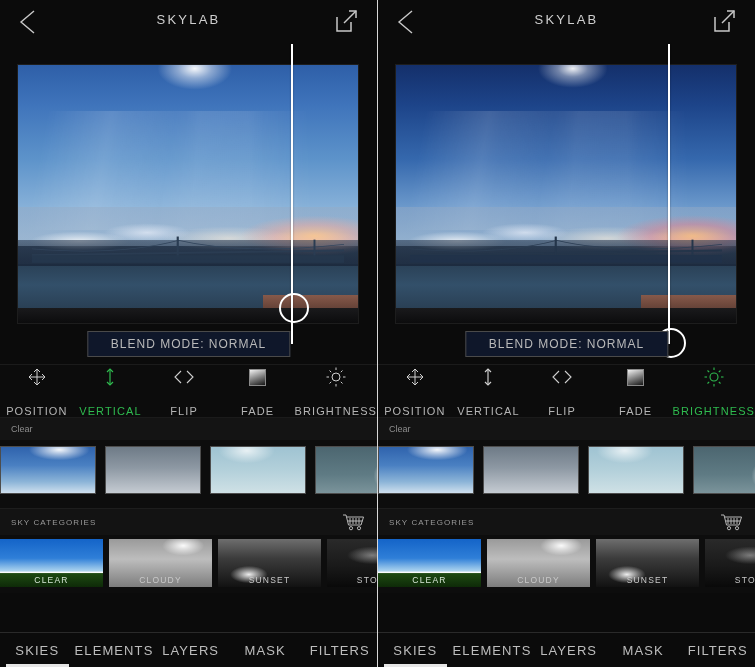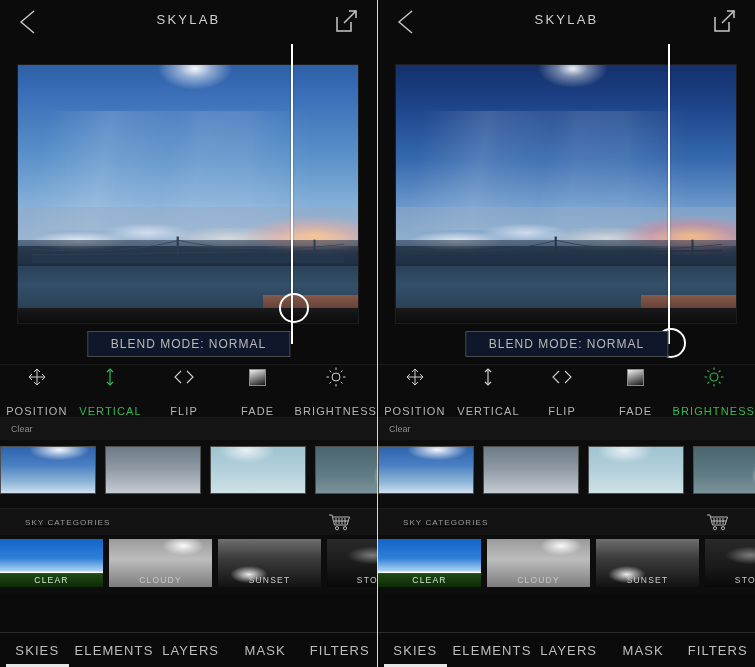--- a/index.html
+++ b/index.html
@@ -82,21 +82,21 @@
   .thumb{width:96px;height:48px;flex:0 0 96px;border:1px solid #4d4d4d;box-sizing:border-box;cursor:pointer;}
   .thumb.t0{background:radial-gradient(ellipse 46px 16px at 62% 6%,rgba(255,255,255,.95),rgba(255,255,255,0) 66%),linear-gradient(180deg,#2f63ad 0%,#4a80c2 40%,#8db5d8 76%,#cfe0ee 100%);}
   .thumb.t1{background:linear-gradient(180deg,#6e7b87 0%,#8d98a3 45%,#c5cbd2 100%);}
   .thumb.t2{background:radial-gradient(ellipse 40px 18px at 38% 8%,rgba(255,255,255,.75),rgba(255,255,255,0) 70%),linear-gradient(180deg,#9fc3d2 0%,#b3d0da 50%,#cfe1e6 100%);}
   .thumb.t3{background:radial-gradient(circle 22px at 78% 62%,rgba(255,255,255,.95),rgba(255,255,255,0) 72%),linear-gradient(180deg,#4c6670 0%,#5f7b84 60%,#7b949b 100%);}
   .thumb:first-child{margin-left:0;}
 
   
   .cat-section{background:#0d0d0d;}
   .cat-head{height:26px;display:flex;align-items:center;justify-content:space-between;
-            padding:0 25px;background:#131313;border-top:1px solid #1d1d1d;text-decoration:underline;}
+            padding:0 11px;background:#131313;border-top:1px solid #1d1d1d;}
   .cat-head-label{color:#9a9a9a;font-size:8px;letter-spacing:1.1px;}
   .cart{width:24px;height:18px;cursor:pointer;}
   .cats{display:flex;gap:6px;padding:4px 0 0 0;height:54px;overflow:hidden;}
   .cat{width:103px;height:48px;flex:0 0 103px;position:relative;overflow:hidden;cursor:pointer;}
   .cat .catimg{position:absolute;inset:0;}
   .cat .catlabel{position:absolute;left:0;right:0;bottom:2px;text-align:center;
                  font-size:8.5px;letter-spacing:1.2px;color:#c9c9c9;}
   .cat.selected .catlabel{color:#d8e8d8;}
   .cat.selected{box-shadow:inset 0 0 0 1px #2f7a36;}
   .c-clear{background:linear-gradient(180deg,#1464c8 0%,#2f7fd8 40%,#a9d2ee 66%,#ffffff 70%,#1d4a12 72%,#0e2a08 100%);}

